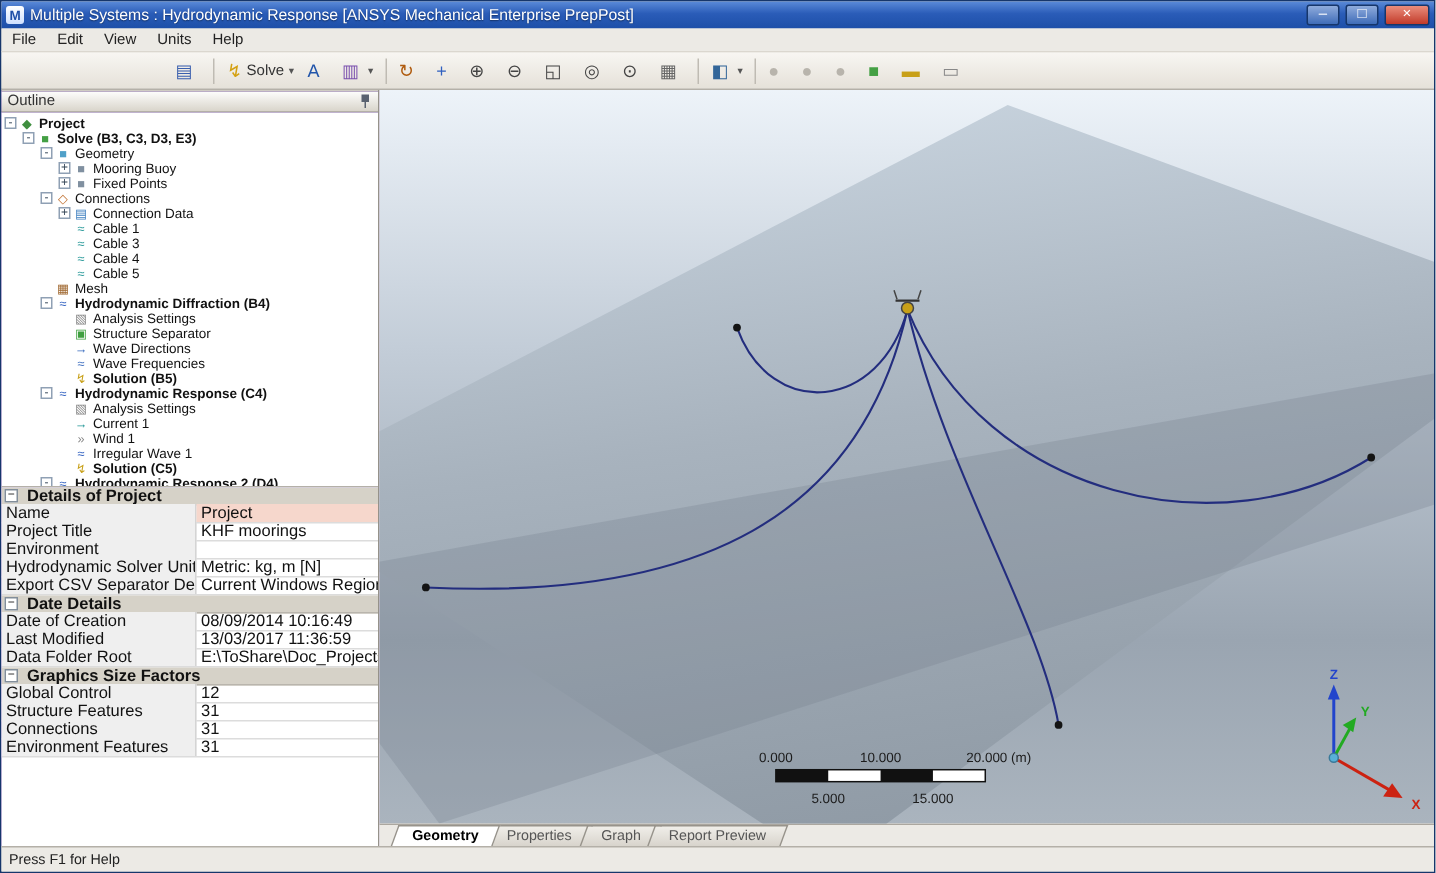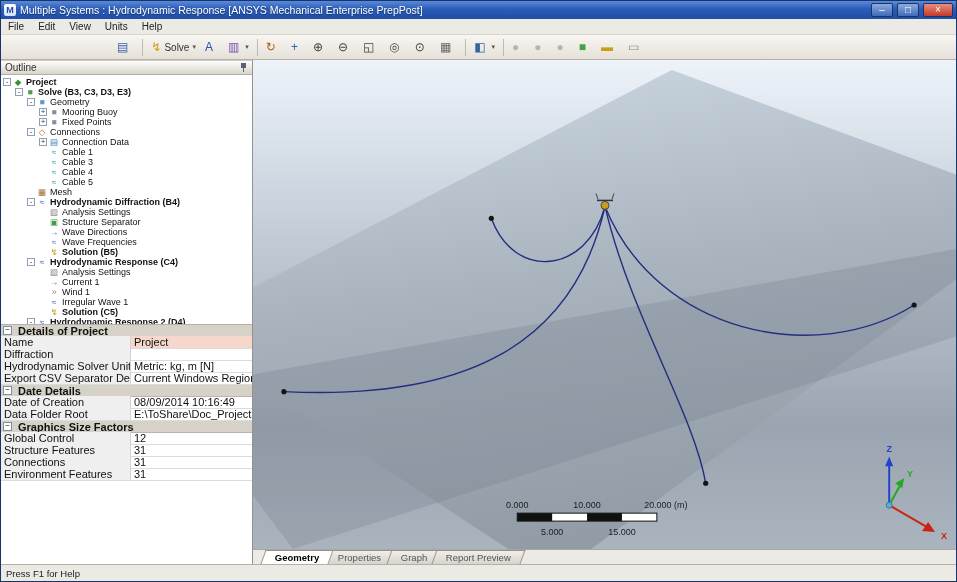--- a/index.html
+++ b/index.html
@@ -432,24 +432,29 @@
           </div>
 
           <div class="d-row">
 
             <span class="d-label">Name</span>
             <span class="d-value hl">Project</span>
           </div>
 
 
 
-
-          <div class="d-row">
-
-            <span class="d-label">Diffraction</span>
+          <div class="d-row">
+
+            <span class="d-label">Project Title</span>
+            <span class="d-value">KHF moorings</span>
+          </div>
+
+          <div class="d-row">
+
+            <span class="d-label">Environment</span>
             <span class="d-value"></span>
           </div>
 
           <div class="d-row">
 
             <span class="d-label">Hydrodynamic Solver Unit System</span>
             <span class="d-value">Metric: kg, m [N]</span>
           </div>
 
           <div class="d-row">
@@ -463,20 +468,25 @@
             <span class="d-label">Date Details</span>
 
           </div>
 
           <div class="d-row">
 
             <span class="d-label">Date of Creation</span>
             <span class="d-value">08/09/2014 10:16:49</span>
           </div>
 
+          <div class="d-row">
+
+            <span class="d-label">Last Modified</span>
+            <span class="d-value">13/03/2017 11:36:59</span>
+          </div>
 
           <div class="d-row">
 
             <span class="d-label">Data Folder Root</span>
             <span class="d-value">E:\ToShare\Doc_Projects\MooringBuoy_file...</span>
           </div>
 
           <div class="d-row hdr">
             <span class="box"></span>
             <span class="d-label">Graphics Size Factors</span>

